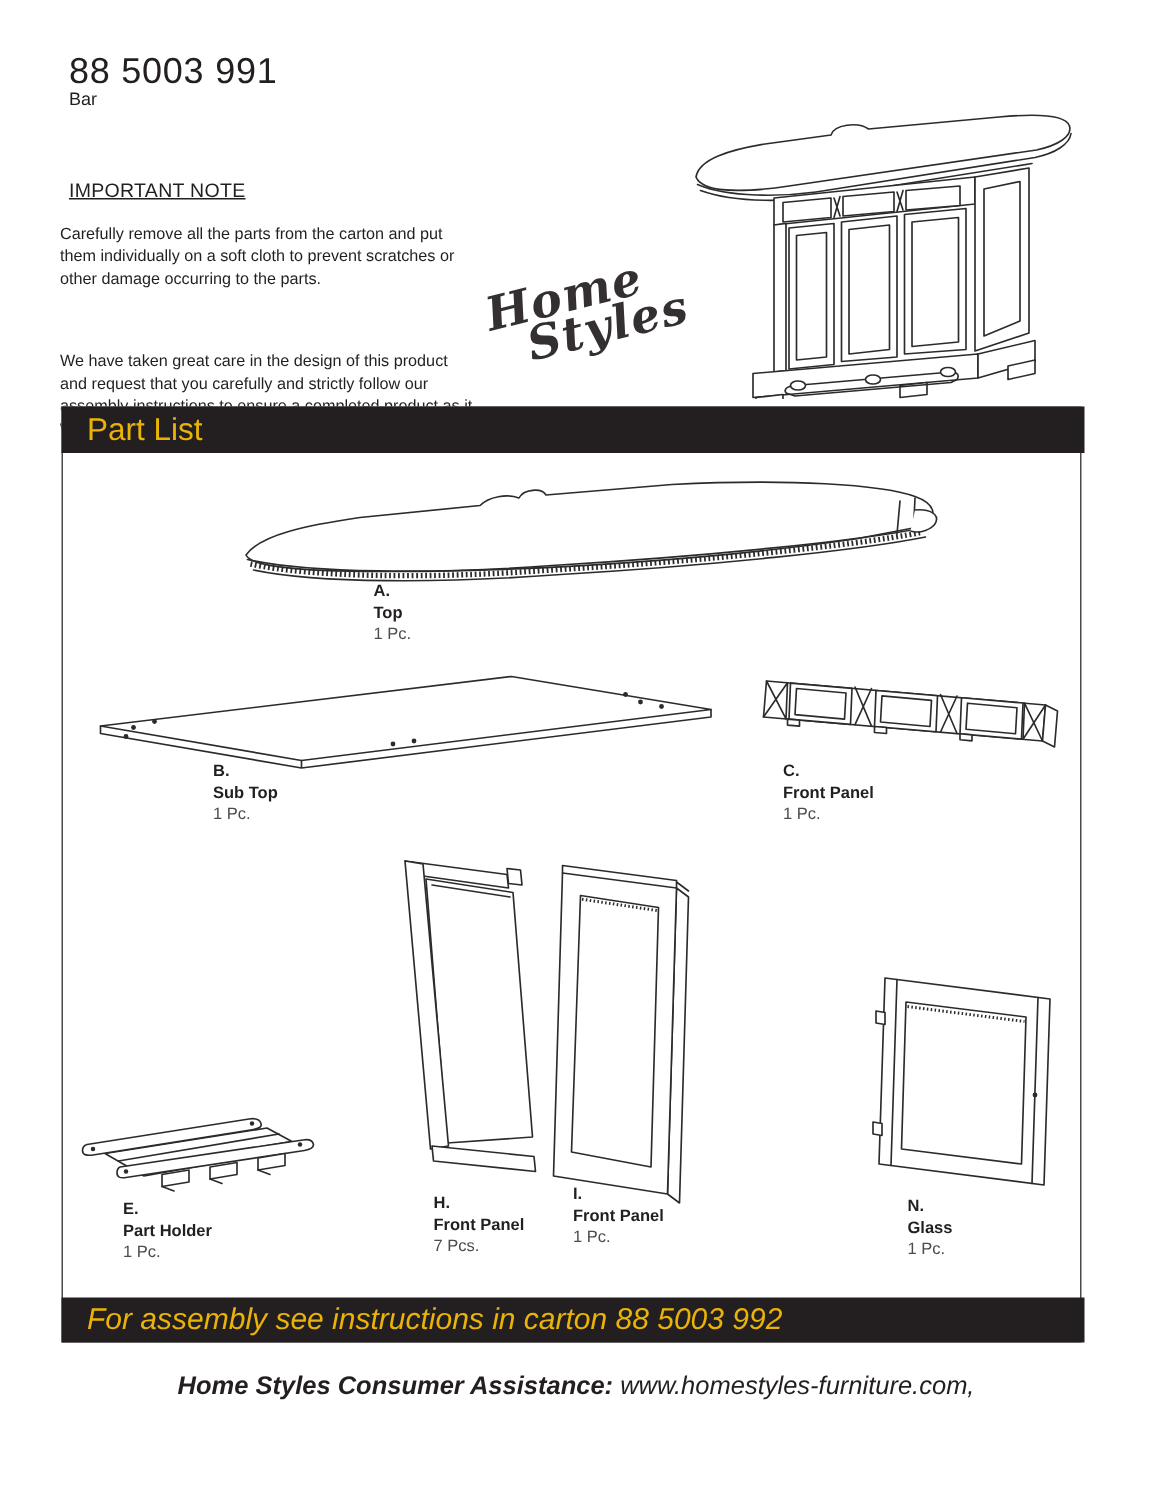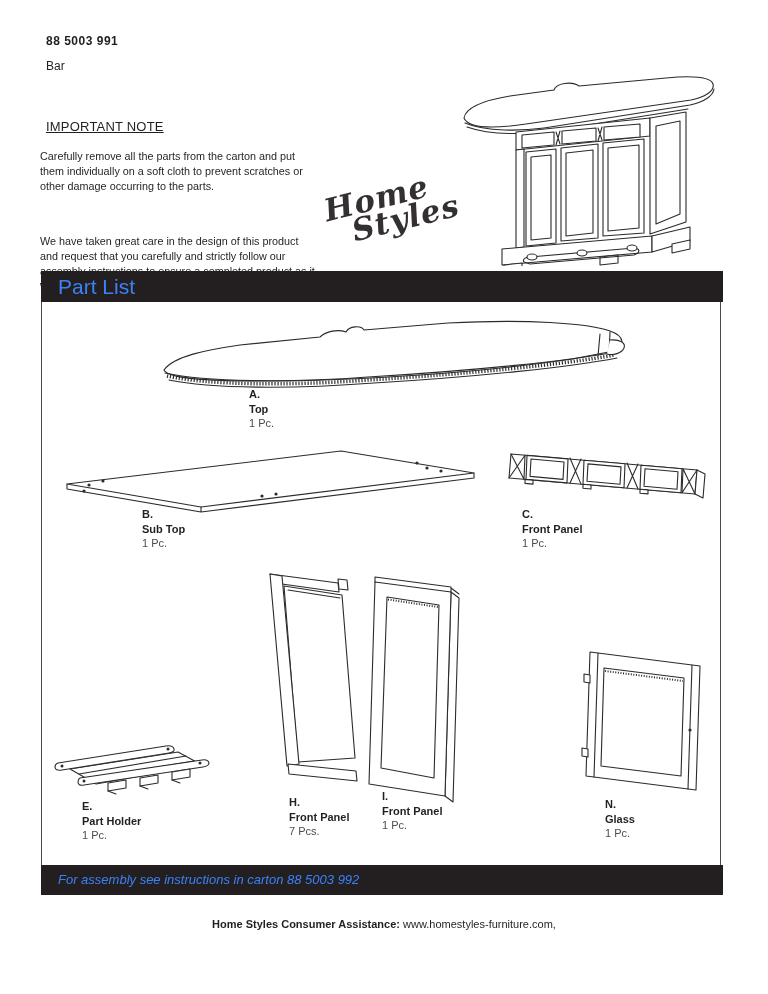--- a/index.html
+++ b/index.html
@@ -7,49 +7,49 @@
     position:relative;
     width:768px;height:994px;
     margin:0 auto;
     background:#ffffff;
     font-family:"Liberation Sans","DejaVu Sans",sans-serif;
     color:#231f20;
     overflow:hidden;
   }
   .abs{position:absolute;}
   
-  .product-code{left:46px;top:34px;font-size:12px;font-weight:bold;letter-spacing:.5px;}
+  .product-code{left:46px;top:34px;font-size:24px;font-weight:normal;letter-spacing:.5px;}
   .product-name{left:46px;top:59px;font-size:12px;font-weight:400;}
   .note-heading{left:46px;top:119px;font-size:13px;font-weight:500;text-decoration:underline;letter-spacing:.2px;}
   .para{left:40px;width:278px;font-size:10.8px;line-height:14.8px;}
   .para1{top:149px;}
   .para2{top:206px;margin-top:28px;}
   
   .logo{left:318px;top:178px;width:140px;height:95px;transform:rotate(-14deg);
         font-family:"DejaVu Serif","Liberation Serif",serif;font-style:italic;font-weight:bold;
         color:#343031;pointer-events:none;}
   .logo .l1{position:absolute;left:12px;top:0px;font-size:31px;letter-spacing:1px;}
   .logo .l2{position:absolute;left:34px;top:26px;font-size:31px;letter-spacing:1px;}
   
   .plbox{left:41px;top:271px;width:680px;height:624px;border:1px solid #4a4a4c;box-sizing:border-box;background:#fff;}
-  .banner{position:absolute;left:-1px;width:682px;background:#231f20;color:#3b82f6;box-sizing:border-box;}
+  .banner{position:absolute;left:-1px;width:682px;background:#231f20;color:#eab308;box-sizing:border-box;}
   .banner-top{top:-1px;height:31px;line-height:31px;padding-left:17px;font-size:21px;}
-  .banner-bottom{bottom:-1px;height:30px;line-height:30px;padding-left:17px;font-size:13px;font-style:italic;}
+  .banner-bottom{bottom:-1px;height:30px;line-height:30px;padding-left:17px;font-size:20px;font-style:italic;}
   
   .plabel{font-size:11px;line-height:14.5px;}
   .plabel .pid,.plabel .pname{font-weight:bold;color:#231f20;}
   .plabel .pqty{color:#4c4c4e;}
   svg{display:block;}
   .ln{fill:#ffffff;stroke:#2d2a2b;stroke-width:1.1;stroke-linejoin:round;}
   .lnf{fill:none;stroke:#2d2a2b;stroke-width:1.1;stroke-linejoin:round;stroke-linecap:round;}
   .dot{fill:#2d2a2b;stroke:none;}
   .hatch{fill:none;stroke:#2d2a2b;stroke-width:3.6;stroke-dasharray:1.2 1.8;}
   .hatch2{fill:none;stroke:#2d2a2b;stroke-width:2;stroke-dasharray:1 1.6;}
   
-  .footer{left:0;top:916px;width:768px;text-align:center;font-size:11px;line-height:16.5px;}
+  .footer{left:0;top:916px;width:768px;text-align:center;font-size:17px;line-height:16.5px;font-style:italic;}
   .footer .fbold{font-weight:bold;}
 </style>
 </head>
 <body>
 
 <div class="page">
 
   <div class="abs product-code">88 5003 991</div>
   <div class="abs product-name">Bar</div>
   <div class="abs note-heading">IMPORTANT NOTE</div>

